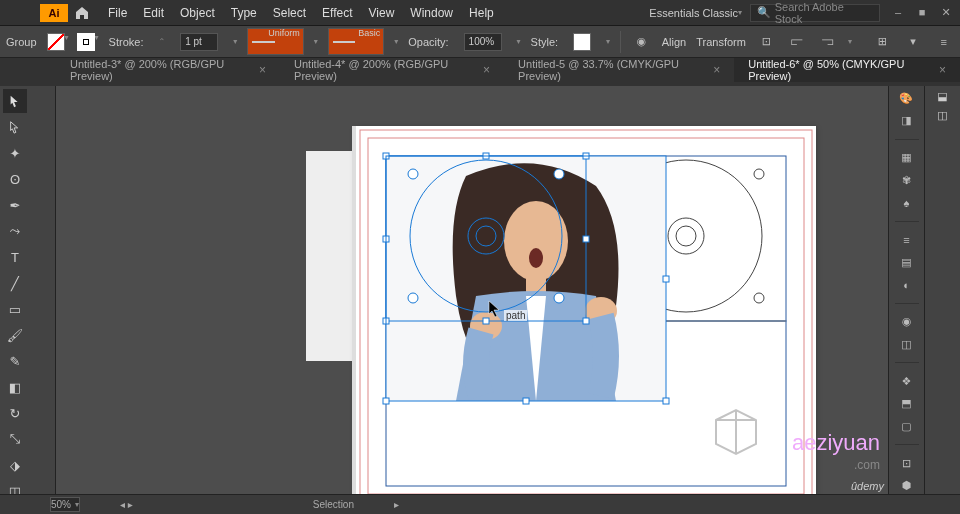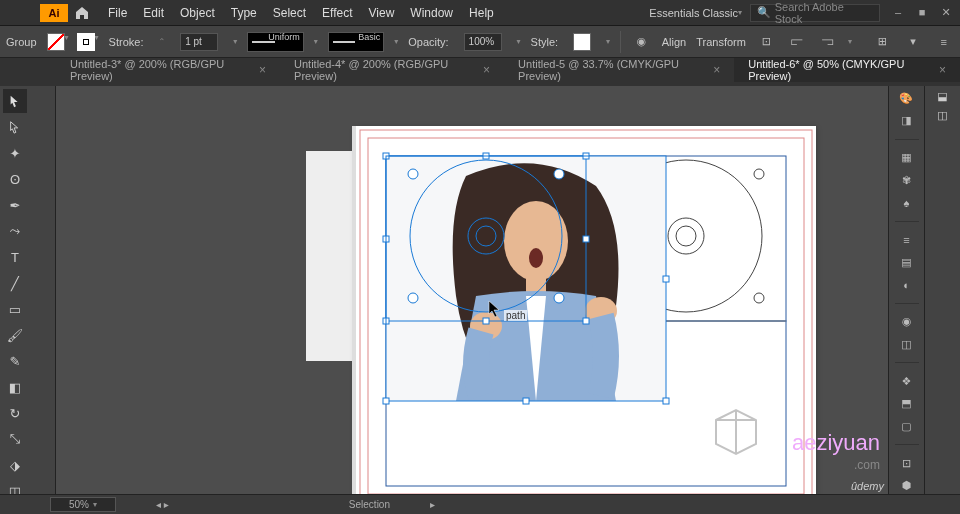--- a/index.html
+++ b/index.html
@@ -15,21 +15,21 @@
   .win-ctrl { display: flex; gap: 4px; margin-left: 8px; }
   .win-btn { width: 20px; height: 14px; color: #aaa; font-size: 11px; text-align: center; cursor: pointer; }
   
   .ctrlbar { height: 32px; background: #434343; display: flex; align-items: center; padding: 14px 6px; gap: 10px; border-bottom: 1px solid #222; }
   .ctrl-label { color: #ccc; font-size: 11px; }
   .swatch { width: 18px; height: 18px; border: 1px solid #666; }
   .sw-white { background: #fff; }
   .sw-diag { background: linear-gradient(135deg, transparent 45%, red 45%, red 55%, transparent 55%), #fff; }
   .ctrl-input { background: #2a2a2a; border: 1px solid #555; color: #ccc; padding: 1px 4px; height: 18px; font-size: 10px; width: 38px; }
   .ctrl-combo { display: flex; align-items: center; gap: 15px; }
-  .stroke-preview { width: 60px; height: 20px; background: #000000; border: 1px solid #555; position: relative; }
+  .stroke-preview { width: 60px; height: 27px; background: #c2410c; border: 1px solid #555; position: relative; }
   .stroke-preview .line { position: absolute; top: 50%; left: 4px; right: 28px; height: 2px; background: #ccc; transform: translateY(-50%); }
   .stroke-preview .lbl { position: absolute; right: 3px; top: -1px; font-size: 9px; color: #ccc; }
   .sep { width: 1px; height: 22px; background: #555; }
   .icon-btn { width: 22px; height: 22px; display: flex; align-items: center; justify-content: center; color: #bbb; cursor: pointer; }
   .dd-arrow { font-size: 8px; color: #888; }
   
   .tabs { height: 28px; background: #323232; display: flex; align-items: flex-start; padding-left: 56px; }
   .tab { padding: 0 14px; display: flex; align-items: center; gap: 8px; font-size: 11px; color: #aaa; cursor: pointer; position: relative; }
   .tab.active { background: #2a2a2a; color: #eee; }
   .tab .close { font-size: 12px; color: #888; }
@@ -42,21 +42,21 @@
   .canvas-wrap { flex: 1; position: relative; overflow: hidden; }
   .canvas { position: absolute; inset: 0; background: #4d4d4d; }
   .artboard { position: absolute; background: #fff; box-shadow: -4px 0 0 #ddd, 0 2px 6px rgba(0,0,0,.3); }
   
   .right-panels { width: 36px; background: #434343; border-left: 1px solid #222; display: flex; flex-direction: column; align-items: center; padding-top: 4px; gap: 6px; }
   .right-panels .panel-icon { width: 24px; height: 24px; color: #bbb; display: flex; align-items: center; justify-content: center; cursor: pointer; }
   .panel-divider { width: 24px; height: 1px; background: #333; margin: 4px 0; }
   .right-panels-2 { width: 36px; background: #434343; border-left: 1px solid #222; display: flex; flex-direction: column; align-items: center; padding-top: 4px; gap: 6px; }
 
   .statusbar { position: absolute; bottom: 0; left: 0; right: 0; height: 20px; background: #3a3a3a; border-top: 1px solid #222; display: flex; align-items: center; padding: 0 50px; gap: 40px; font-size: 10px; color: #aaa; }
-  .zoom-box { background: #2a2a2a; padding: 1px 18px; border: 1px solid #555; display: flex; align-items: center; gap: 4px; }
+  .zoom-box { background: #2a2a2a; padding: 1px 0; border: 1px solid #555; display: flex; align-items: center; gap: 4px; }
   
   .template-line { stroke: #2a5aa0; stroke-width: 1; fill: none; }
   .sel-box { stroke: #1879d6; stroke-width: 1; fill: none; }
   .sel-handle { fill: #fff; stroke: #1879d6; stroke-width: 1; }
   
   .photo-woman { position: absolute; }
   
   .cursor-arrow { position: absolute; left: 432px; top: 214px; z-index: 20; pointer-events: none; }
   .cursor-label { position: absolute; left: 448px; top: 224px; font-size: 10px; color: #333; background: rgba(255,255,255,0.7); padding: 0 2px; z-index: 20; }
   

